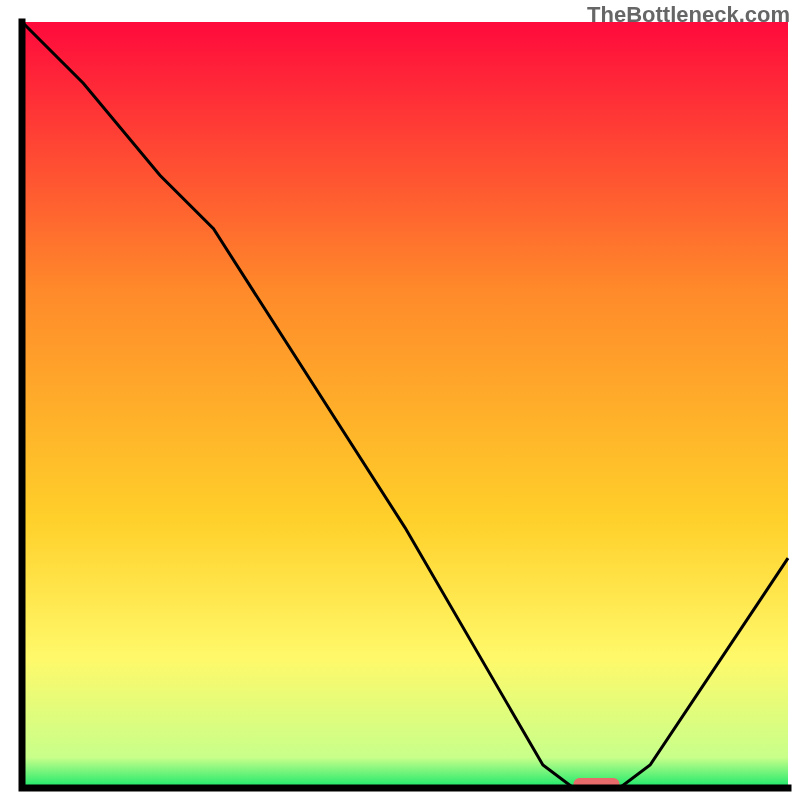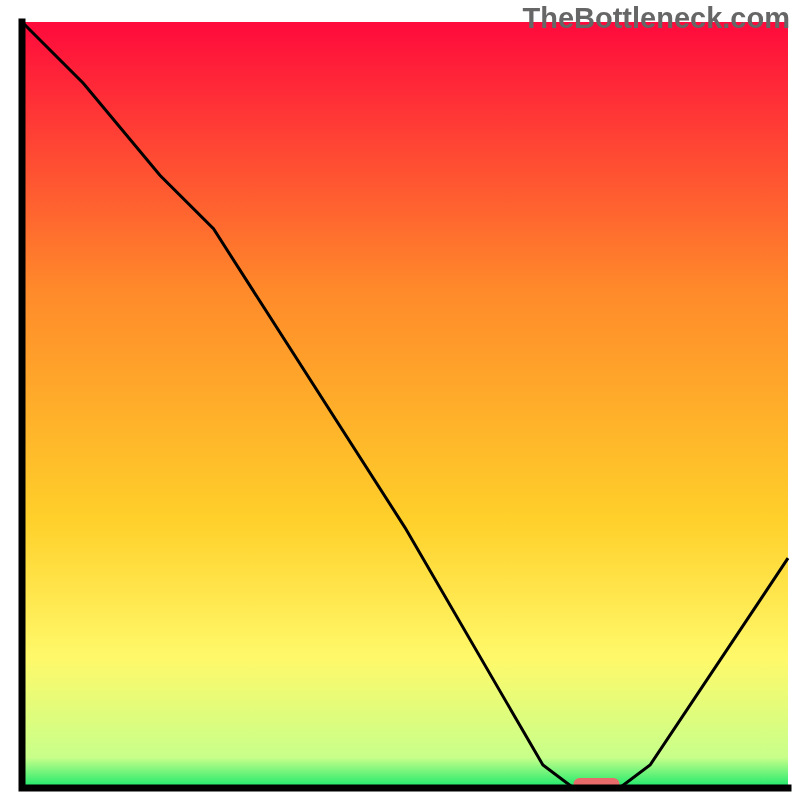--- a/index.html
+++ b/index.html
@@ -12,21 +12,21 @@
   }
   .container {
     position: relative;
     width: 800px;
     height: 800px;
   }
   .watermark {
     position: absolute;
     top: 2px;
     right: 10px;
-    font-size: 29px;
+    font-size: 22px;
     font-weight: bold;
     color: #666666;
     z-index: 10;
   }
   svg.chart-svg {
     position: absolute;
     top: 0;
     left: 0;
     width: 800px;
     height: 800px;

